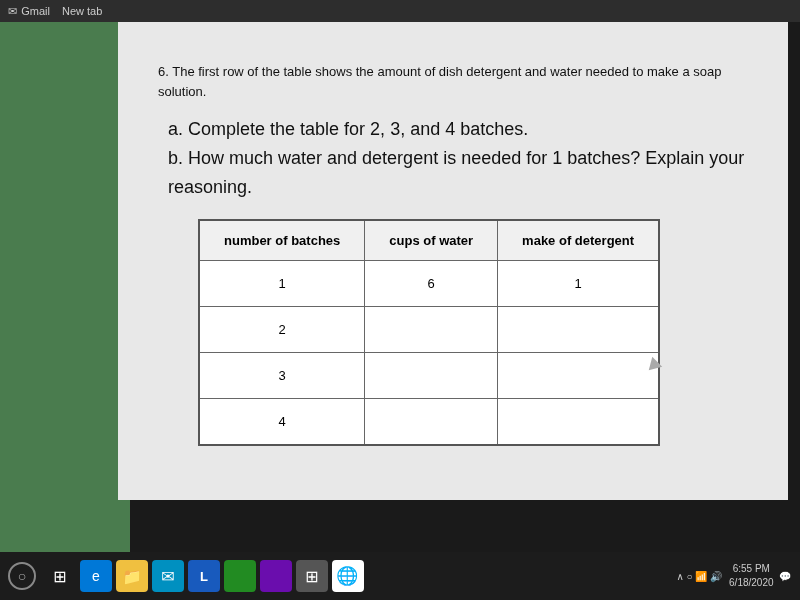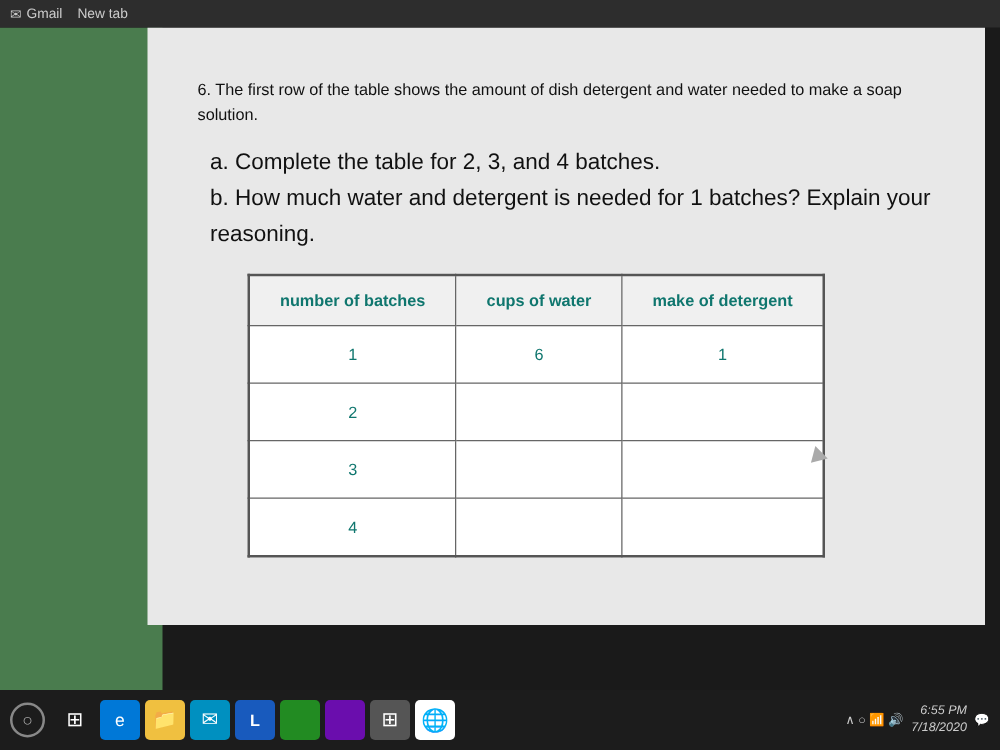--- a/index.html
+++ b/index.html
@@ -79,21 +79,21 @@
     table {
       border-collapse: collapse;
       background: #fff;
       border: 2px solid #555;
     }
 
     th, td {
       border: 1px solid #666;
       text-align: center;
       font-size: 13px;
-      color: #0f766e;
+      color: #000000;
     }
 
     th {
       padding: 12px 24px;
       font-weight: bold;
       background: #f0f0f0;
     }
 
     td {
       padding: 14px 24px;
@@ -144,23 +144,22 @@
       position: absolute;
       right: 8px;
       display: flex;
       align-items: center;
       gap: 6px;
       color: #ccc;
       font-size: 10px;
     }
 
     .clock {
-      text-align: right;
+      text-align: center;
       line-height: 1.4;
-      font-style: italic;
     }
 
     .taskbar-icon.edge {
       background: #0078d7;
       font-size: 14px;
     }
     .taskbar-icon.files {
       background: #f0c040;
     }
     .taskbar-icon.mail {
@@ -269,17 +268,17 @@
   <div class="taskbar-icon word" style="font-size:13px;">L</div>
   <div class="taskbar-icon green-app"></div>
   <div class="taskbar-icon purple-app"></div>
   <div class="taskbar-icon grid-app">⊞</div>
   <div class="taskbar-icon chrome">🌐</div>
 
   <div class="taskbar-right">
     <span>∧ ○ 📶 🔊</span>
     <div class="clock">
       <div>6:55 PM</div>
-      <div>7/18/2020</div>
+      <div>6/18/2020</div>
     </div>
     <span>💬</span>
   </div>
 </div>
 
 </body></html>

